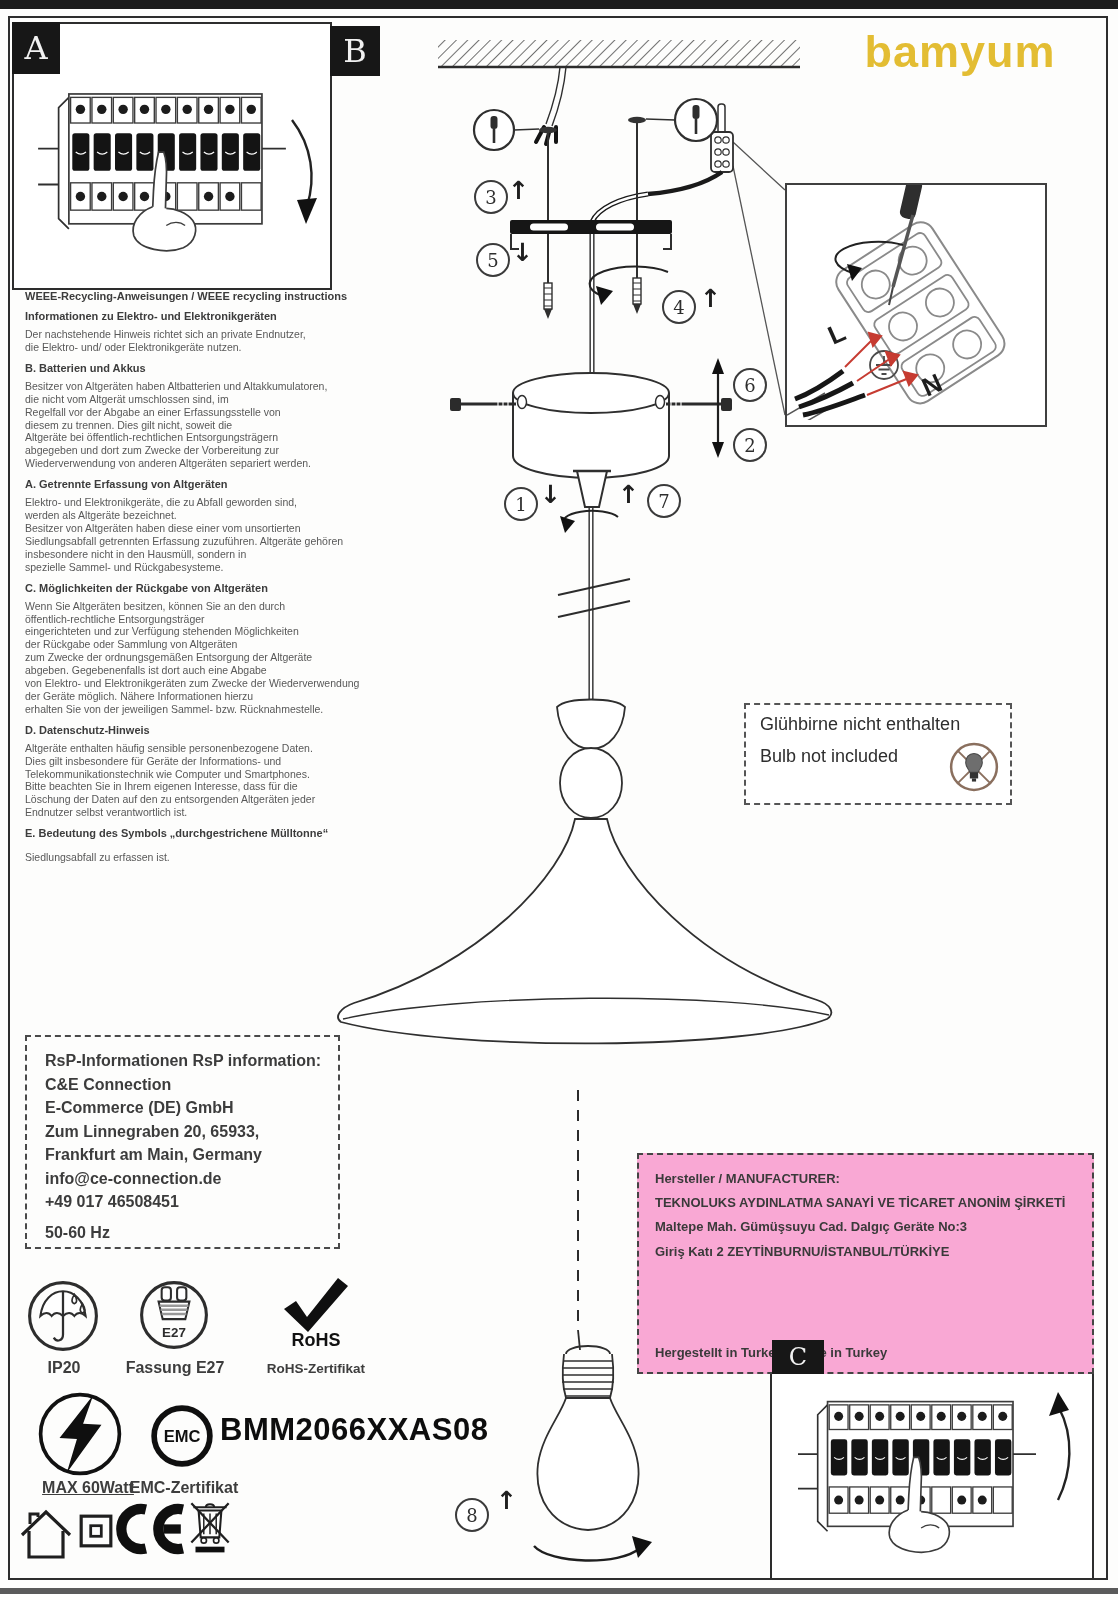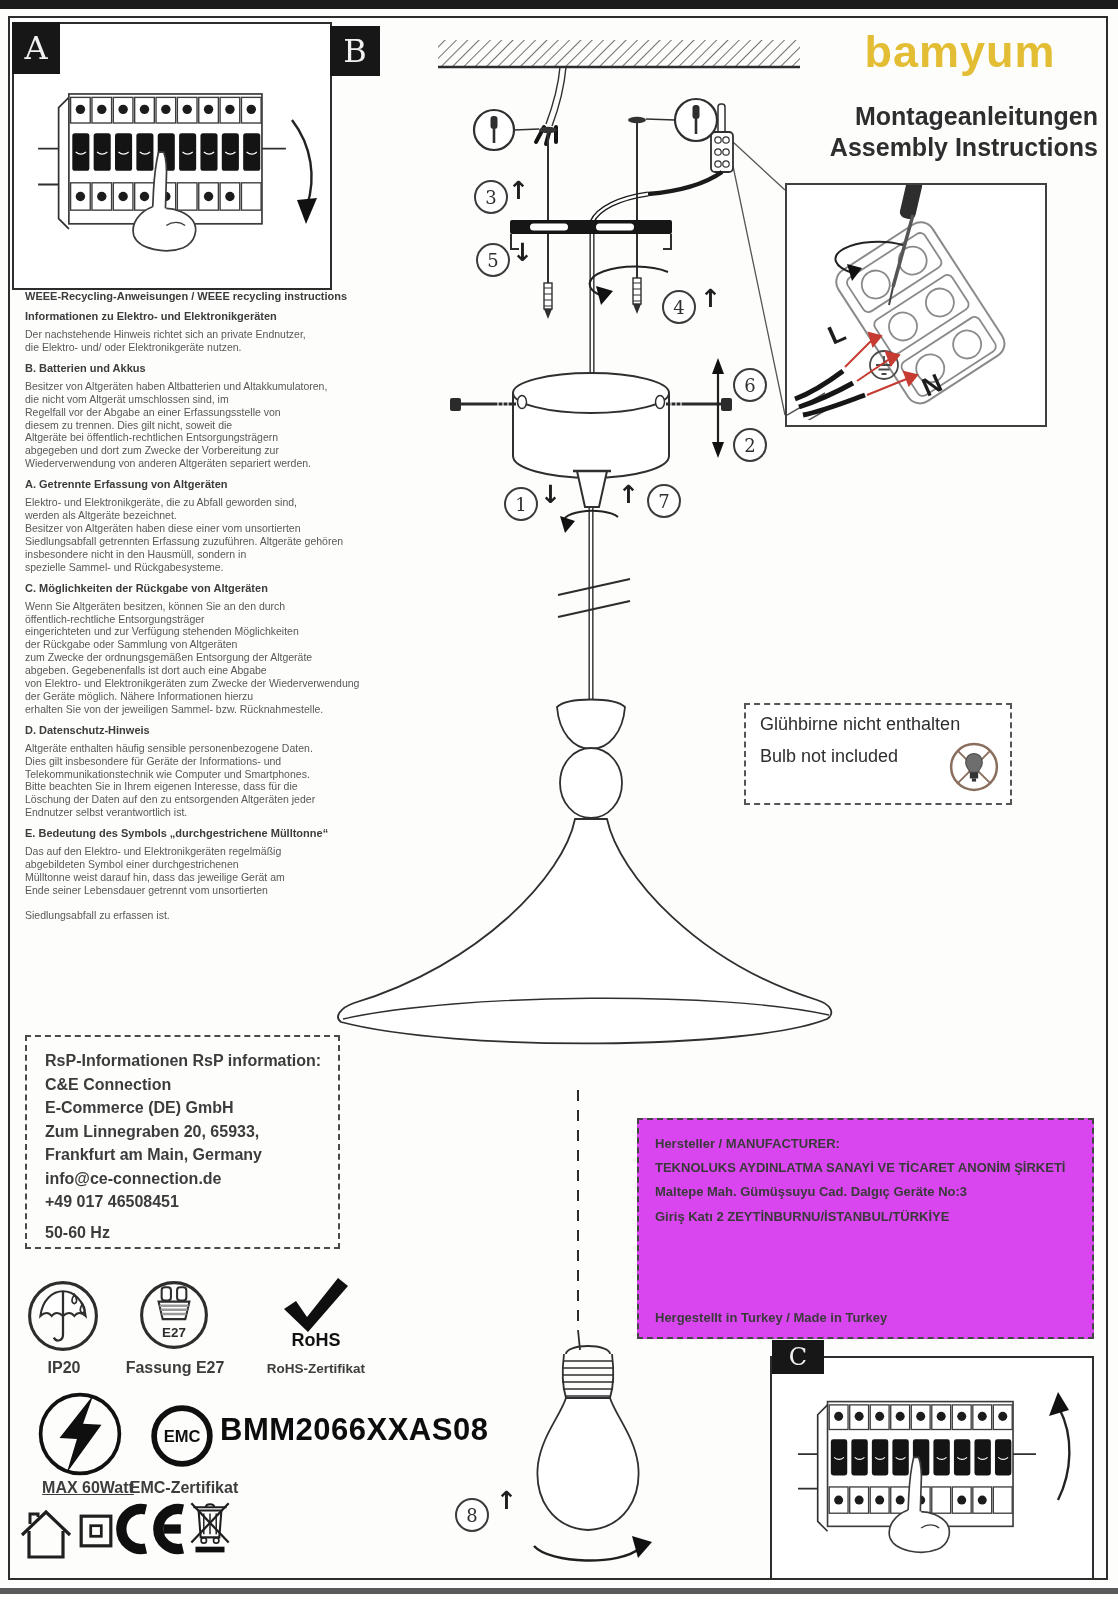--- a/index.html
+++ b/index.html
@@ -30,21 +30,21 @@
   .weee p{font-size:10.5px;line-height:12.9px;margin:0;white-space:pre-line;}
   .weee .weee-footer{margin-top:12px;}
   
   .bulb-box{left:744px;top:703px;width:264px;height:98px;border:2.5px dashed #555;background:#fff;}
   .bulb-box .l1{left:14px;top:9px;font-size:18px;color:#2e2e2e;font-weight:500;}
   .bulb-box .l2{left:14px;top:41px;font-size:18px;color:#2e2e2e;font-weight:500;}
   .rsp-box{left:25px;top:1035px;width:311px;height:210px;border:2.5px dashed #4a4a4a;}
   .rsp-inner{position:absolute;left:18px;top:12px;width:280px;}
   .rsp-inner div{font-size:16px;font-weight:600;color:#3c3c3c;line-height:23.5px;}
   .rsp-inner div:last-child{margin-top:7px;}
-  .man-box{left:637px;top:1118px;width:453px;height:217px;border:2.5px dashed #454545;background:#d946ef;z-index:4;}
+  .man-box{left:637px;top:1153px;width:453px;height:217px;border:2.5px dashed #454545;background:#f9a8d4;z-index:4;}
   .man-inner{position:absolute;left:16px;top:12px;width:424px;}
   .man-inner div{font-size:13px;font-weight:bold;color:#3a3a3a;line-height:24.2px;}
   .man-made{position:absolute;left:16px;bottom:12px;font-size:13px;font-weight:bold;color:#3a3a3a;}
   
   .inset-box{left:785px;top:183px;width:258px;height:240px;border:2.5px solid #3f3f3f;background:#fff;}
   
   .step{position:absolute;width:30px;height:30px;border:2px solid #3b3b3b;border-radius:50%;
         display:flex;align-items:center;justify-content:center;background:#fff;
         font-family:"DejaVu Serif",serif;font-size:18px;color:#2f2f2f;z-index:3;}
   .arr{position:absolute;font-family:"DejaVu Sans",sans-serif;font-size:25px;font-weight:bold;color:#1f1f1f;z-index:3;}
@@ -150,24 +150,20 @@
   <svg class="abs" style="left:284px;top:116px" width="40" height="112" viewBox="0 0 40 112">
     <path d="M8,4 C28,30 32,62 23,90" stroke="#222" stroke-width="2.4" fill="none"></path>
     <polygon points="13,84 33,82 22,108" fill="#111"></polygon>
   </svg>
 
   <div class="abs tab tab-b">
       <span>B</span>
     </div>
 
   <div class="abs brand">bamyum</div>
-  <div class="abs titles">
-    <div>Montageanleitungen</div>
-    <div>Assembly Instructions</div>
-  </div>
 
   <svg class="abs" style="left:330px;top:30px" width="700" height="1060" viewBox="0 0 700 1060">
     <defs>
       <pattern id="hatch" width="8" height="8" patternUnits="userSpaceOnUse" patternTransform="rotate(45)">
         <line x1="0" y1="0" x2="0" y2="8" stroke="#4c4c4c" stroke-width="1.6"></line>
       </pattern>
     </defs>
 
     <g>
       <rect x="108" y="10" width="362" height="26" fill="url(#hatch)"></rect>
@@ -404,24 +400,20 @@
       <h4>D. Datenschutz-Hinweis</h4>
       <p>Altgeräte enthalten häufig sensible personenbezogene Daten.
 Dies gilt insbesondere für Geräte der Informations- und
 Telekommunikationstechnik wie Computer und Smartphones.
  Bitte beachten Sie in Ihrem eigenen Interesse, dass für die
 Löschung der Daten auf den zu entsorgenden Altgeräten jeder
 Endnutzer selbst verantwortlich ist.</p>
     </div>
     <div>
       <h4>E. Bedeutung des Symbols „durchgestrichene Mülltonne“</h4>
-      <p>Das auf den Elektro- und Elektronikgeräten regelmäßig
- abgebildeten Symbol einer durchgestrichenen
-Mülltonne weist darauf hin, dass das jeweilige Gerät am
-Ende seiner Lebensdauer getrennt vom unsortierten</p>
     </div>
     <p class="weee-footer">Siedlungsabfall zu erfassen ist.</p>
   </div>
 
   <div class="abs bulb-box">
     <span class="abs l1">Glühbirne nicht enthalten</span>
     <span class="abs l2">Bulb not included</span>
     <svg class="abs" style="right:10px;top:36px" width="52" height="52" viewBox="0 0 50 50">
       <circle cx="25" cy="25" r="22" stroke="#8a6f5e" stroke-width="2.4" fill="none"></circle>
       <line x1="9" y1="9" x2="41" y2="41" stroke="#8a6f5e" stroke-width="1.8"></line>

